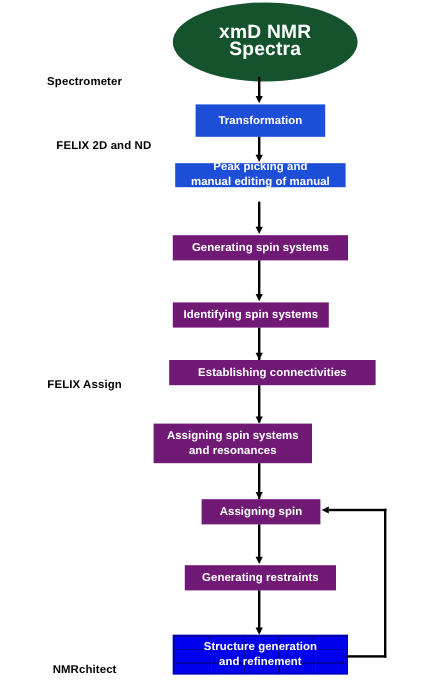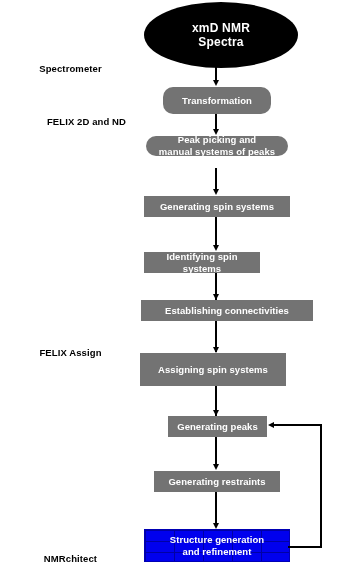--- a/index.html
+++ b/index.html
@@ -38,41 +38,41 @@
     justify-content: center;
     text-align: center;
     color: #ffffff;
     font-size: 9.5px;
     font-weight: bold;
     line-height: 12px;
     letter-spacing: 0.05px;
     box-sizing: border-box;
     padding: 0 2px;
   }
-  .node-teal  { background: #737373; border-radius: 10px; }
-  .node-orange{ background: #737373; }
+  .node-teal  { background: #1d4ed8; }
+  .node-orange{ background: #701a75; }
   .node-blue  {
     background: #0000ee;
     background-image:
       repeating-linear-gradient(to right,  rgba(0,0,160,0.95) 0px, rgba(0,0,160,0.95) 1px, transparent 1px, transparent 29px),
       repeating-linear-gradient(to bottom, rgba(0,0,160,0.95) 0px, rgba(0,0,160,0.95) 1px, transparent 1px, transparent 11px);
     border: 1px solid #0000b4;
   }
 
   
   .ellipse {
     position: absolute;
     border-radius: 50%;
-    background: #000000;
+    background: #14532d;
     display: flex;
     align-items: center;
     justify-content: center;
     text-align: center;
     color: #ffffff;
-    font-size: 12px;
+    font-size: 16px;
     font-weight: bold;
     line-height: 14px;
     letter-spacing: 0.2px;
   }
 
   
   .vline {
     position: absolute;
     width: 2px;
     background: #000000;
@@ -99,21 +99,21 @@
 </style>
 </head>
 <body>
 
 <div id="canvas">
 
   <div class="stage-label" style="left:8px;  top:27px;  width:125px;margin-top:36px;">Spectrometer</div>
 
   <div class="stage-label" style="left:24px;  top:116px; width:125px;">FELIX 2D and ND</div>
 
-  <div class="stage-label" style="left:8px;  top:347px; width:125px;">FELIX Assign</div>
+  <div class="stage-label" style="left:8px;  top:315px; width:125px;">FELIX Assign</div>
 
   <div class="stage-label" style="left:8px;  top:533px; width:125px;margin-top:20px;">NMRchitect</div>
 
   <div class="ellipse" style="left:144px; top:2px; width:154px; height:66px;">
     <div>
       <div>xmD NMR</div>
       <div>Spectra</div>
     </div>
   </div>
 
@@ -123,59 +123,60 @@
   <div class="node node-teal" style="left:163px; top:87px; width:108px; height:27px;">
     <span>Transformation</span>
   </div>
 
   <div class="vline" style="left:215px; top:114px; height:16px;"></div>
   <div class="arrow-down" style="left:212.5px; top:129px;"></div>
 
   <div class="node node-teal" style="left:146px; top:136px; width:142px; height:20px;">
     <div>
       <div>Peak picking and</div>
-      <div>manual systems of peaks</div>
+      <div>manual editing of manual</div>
     </div>
   </div>
 
   <div class="vline" style="left:215px; top:168px; height:22px;"></div>
   <div class="arrow-down" style="left:212.5px; top:189px;"></div>
 
   <div class="node node-orange" style="left:144px; top:196px; width:146px; height:21px;">
     <span>Generating spin systems</span>
   </div>
 
   <div class="vline" style="left:215px; top:217px; height:29px;"></div>
   <div class="arrow-down" style="left:212.5px; top:245px;"></div>
 
-  <div class="node node-orange" style="left:144px; top:252px; width:116px; height:21px;">
+  <div class="node node-orange" style="left:144px; top:252px; width:130px; height:21px;">
     <span>Identifying spin systems</span>
   </div>
 
   <div class="vline" style="left:215px; top:273px; height:27px;"></div>
   <div class="arrow-down" style="left:212.5px; top:294px;"></div>
 
   <div class="node node-orange" style="left:141px; top:300px; width:172px; height:21px;">
     <span>Establishing connectivities</span>
   </div>
 
   <div class="vline" style="left:215px; top:321px; height:31px;"></div>
   <div class="arrow-down" style="left:212.5px; top:347px;"></div>
 
-  <div class="node node-orange" style="left:140px; top:353px; width:146px; height:33px;">
+  <div class="node node-orange" style="left:128px; top:353px; width:132px; height:33px;">
     <div>
       <div>Assigning spin systems</div>
+      <div>and resonances</div>
     </div>
   </div>
 
   <div class="vline" style="left:215px; top:386px; height:30px;"></div>
   <div class="arrow-down" style="left:212.5px; top:410px;"></div>
 
   <div class="node node-orange" style="left:168px; top:416px; width:99px; height:21px;">
-    <span>Generating peaks</span>
+    <span>Assigning spin</span>
   </div>
 
   <div class="vline" style="left:215px; top:437px; height:31px;"></div>
   <div class="arrow-down" style="left:212.5px; top:464px;"></div>
 
   <div class="node node-orange" style="left:154px; top:471px; width:126px; height:21px;">
     <span>Generating restraints</span>
   </div>
 
   <div class="vline" style="left:215px; top:492px; height:35px;"></div>

